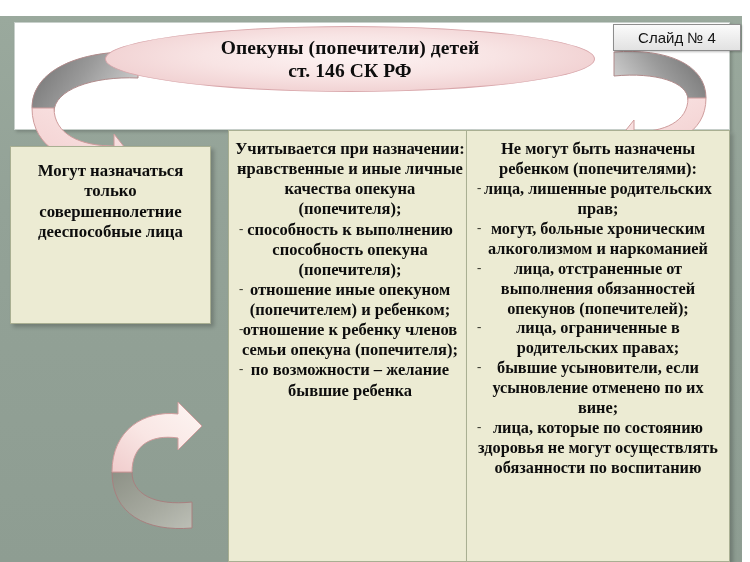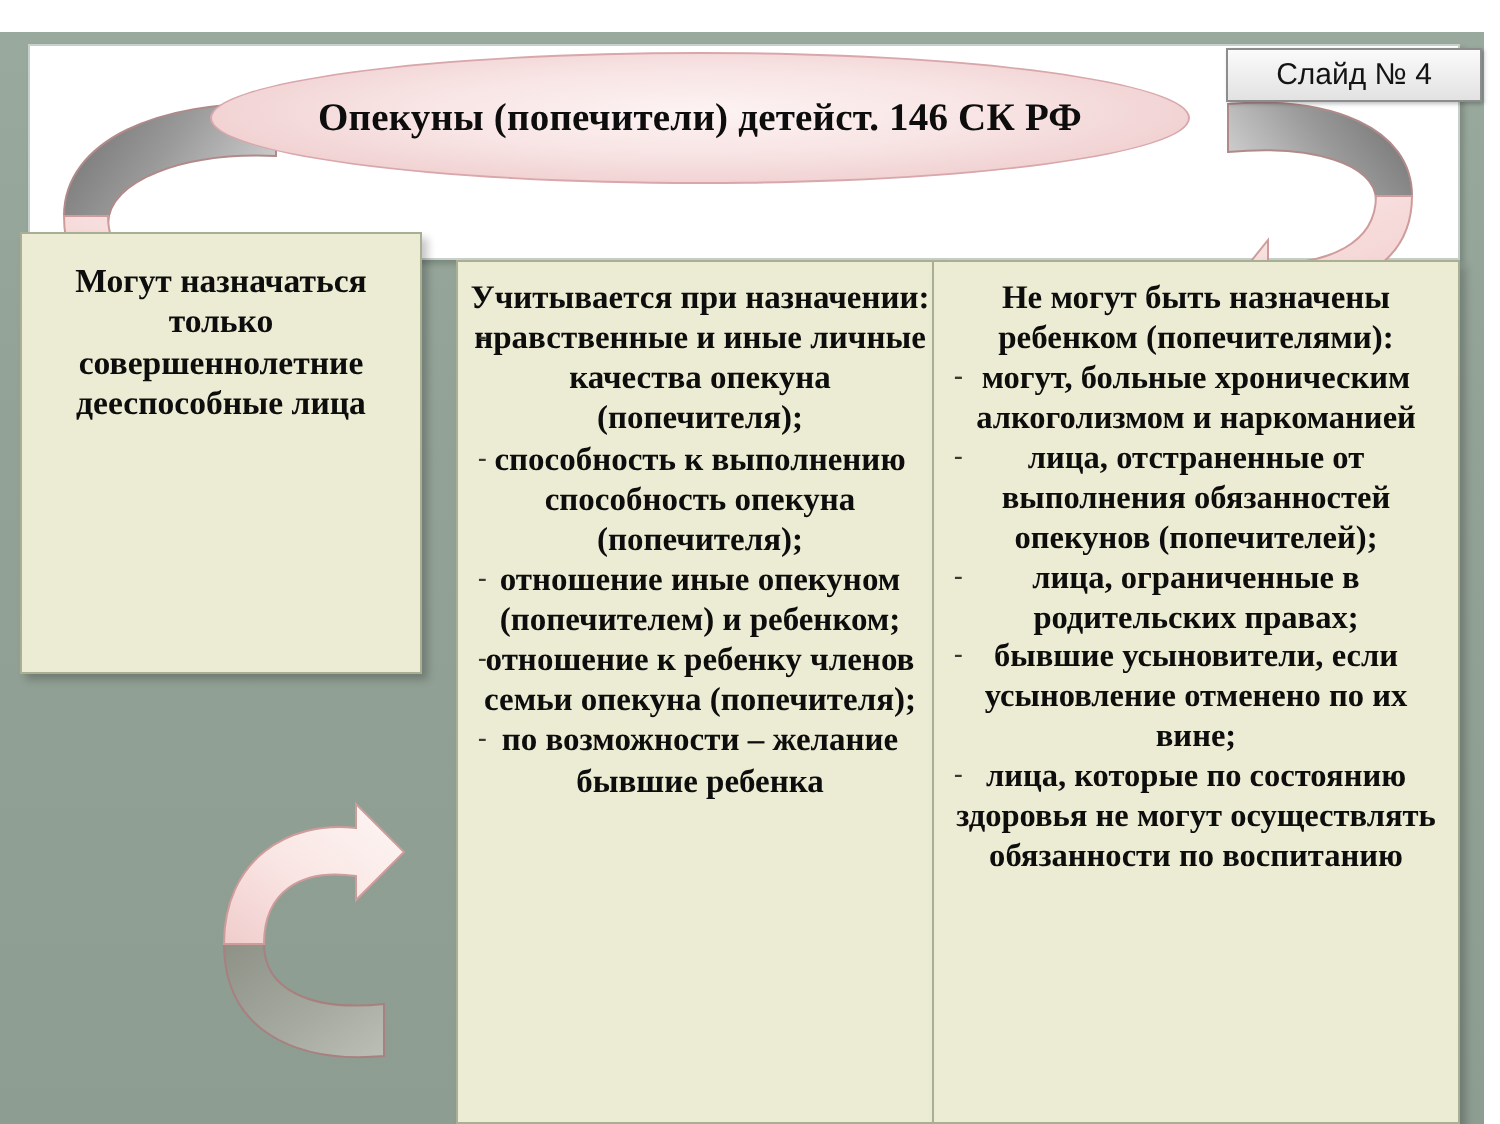--- a/index.html
+++ b/index.html
@@ -19,21 +19,21 @@
     background:#ffffff;border:1px solid #c8d0cb;
     box-shadow:2px 2px 3px rgba(0,0,0,.18);
   }
 
   
   .title-ellipse{
     position:absolute;left:105px;top:26px;width:490px;height:66px;
     border-radius:50%;
     background:radial-gradient(ellipse at 50% 45%,#fdf3f3 0%,#f8e4e4 42%,#f0cfd0 78%,#e8c0c2 100%);
     border:1px solid #d9a7ab;
-    display:flex;flex-direction:row;align-items:center;justify-content:center;
+    display:flex;flex-direction:column;align-items:center;justify-content:center;
     box-sizing:border-box;
   }
   .title-line{
     font-weight:bold;font-size:19.5px;color:#0d0d0d;line-height:1.18;
     letter-spacing:.1px;text-align:center;white-space:nowrap;
   }
 
   
   .slide-badge{
     position:absolute;left:613px;top:24px;width:126px;height:25px;
@@ -46,21 +46,21 @@
 
   
   .arrow-svg{position:absolute;pointer-events:none;}
 
   
   .box{
     position:absolute;background:#ecebd3;border:1px solid #a9af92;
     box-shadow:3px 3px 4px rgba(0,0,0,.22);
     box-sizing:border-box;overflow:hidden;
   }
-  .box-left{left:10px;top:116px;width:201px;height:221px;}
+  .box-left{left:10px;top:146px;width:201px;height:178px;}
   .box-mid{left:228px;top:130px;width:244px;height:432px;}
   .box-right{left:466px;top:130px;width:264px;height:432px;}
 
   .box-inner{padding:8px 6px 0 6px;}
   .heading{
     font-weight:bold;font-size:16.5px;color:#0d0d0d;text-align:center;
     line-height:1.22;
   }
   .heading-left{font-size:16.8px;padding-top:6px;}
   ul.items{list-style:none;margin:0;padding:0;}
@@ -163,21 +163,21 @@
         <li><span class="dash">-</span><span>отношение к ребенку членов семьи опекуна (попечителя);</span></li>
         <li><span class="dash">-</span><span>по возможности – желание бывшие ребенка</span></li>
       </ul>
     </div>
   </div>
 
   <div class="box box-right">
     <div class="box-inner">
       <div class="heading">Не могут быть назначены ребенком (попечителями):</div>
       <ul class="items">
-        <li><span class="dash">-</span></li>
+        <li><span class="dash">-</span><span>лица, лишенные родительских прав;</span></li>
         <li><span class="dash">-</span><span>могут, больные хроническим алкоголизмом и наркоманией</span></li>
         <li><span class="dash">-</span><span>лица, отстраненные от выполнения обязанностей опекунов (попечителей);</span></li>
         <li><span class="dash">-</span><span>лица, ограниченные в родительских правах;</span></li>
         <li><span class="dash">-</span><span>бывшие усыновители, если усыновление отменено по их вине;</span></li>
         <li><span class="dash">-</span><span>лица, которые по состоянию здоровья не могут осуществлять обязанности по воспитанию</span></li>
       </ul>
     </div>
   </div>
 
 </div>

